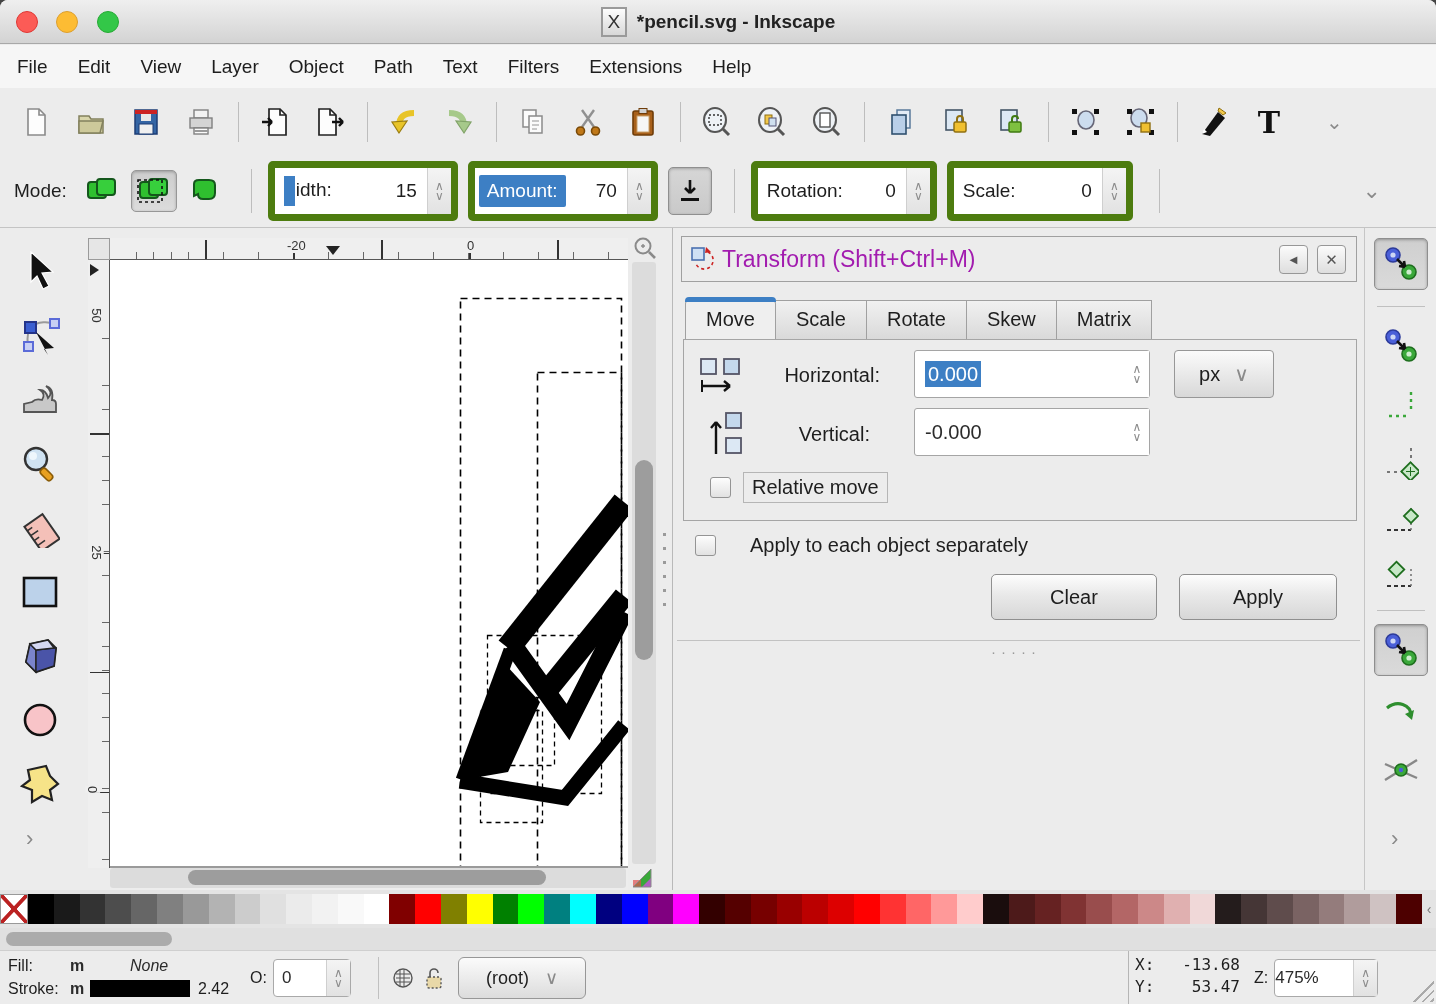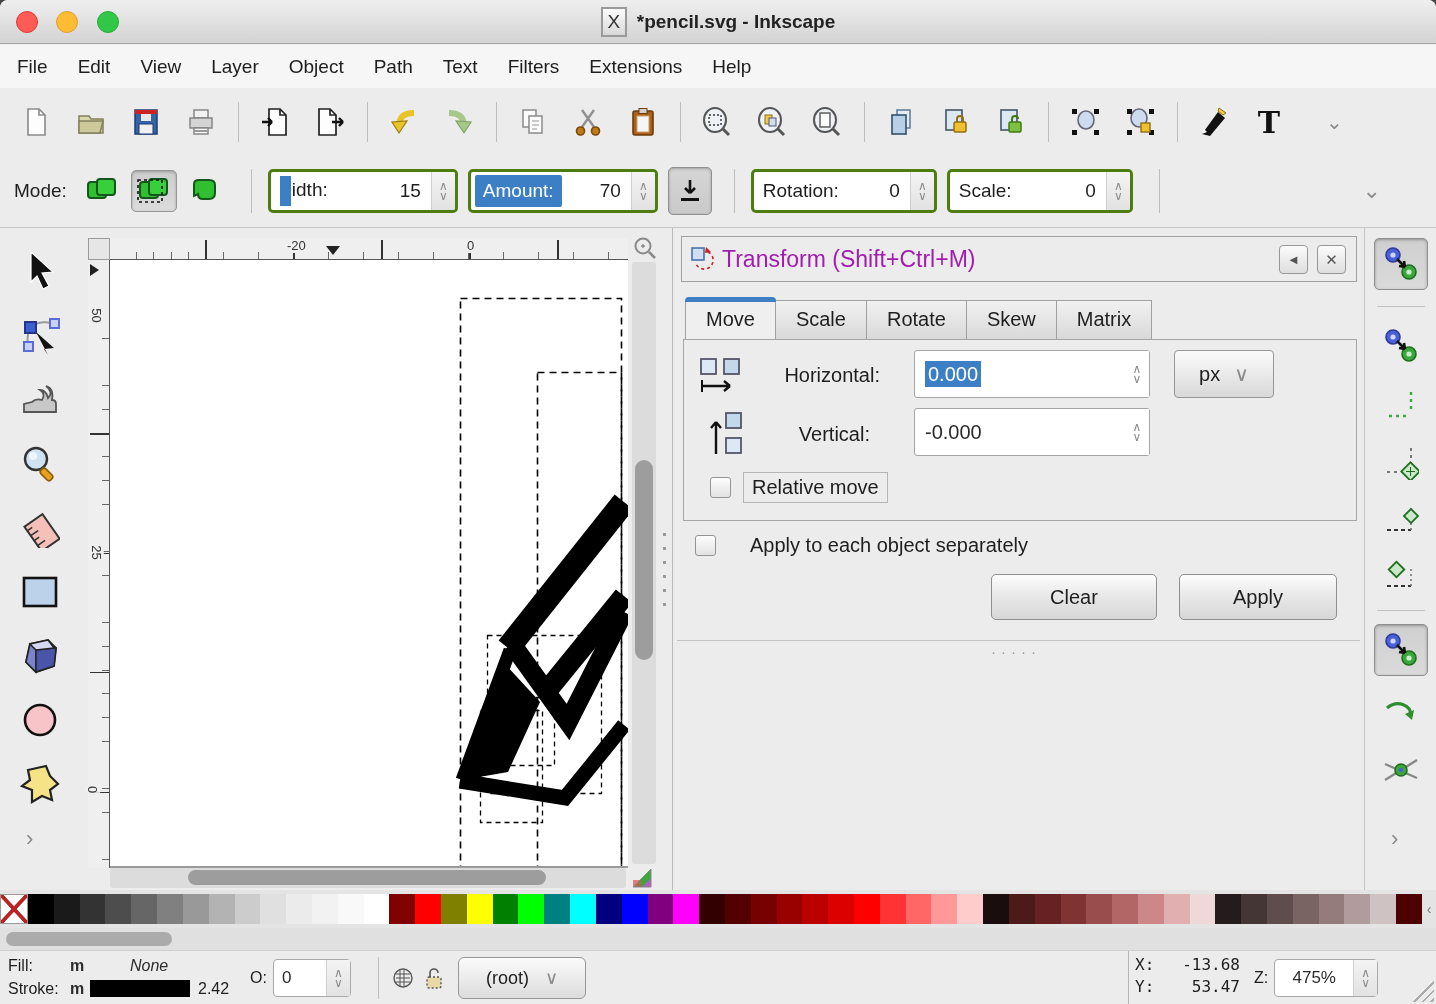--- a/index.html
+++ b/index.html
@@ -32,21 +32,21 @@
   .cbtn svg { display:block; }
   .cmd-overflow { margin-left:24px; color:#8a8a8a; font-size:20px; }
 
   
   .optsbar { position:absolute; left:0; top:155px; width:1436px; height:73px; background:#ececec;
     border-bottom:1px solid #c4c4c4; display:flex; align-items:center; padding-left:14px; }
   .opts-label { font-size:19px; color:#1e1e1e; margin-right:12px; }
   .modebtn { width:46px; height:42px; display:flex; align-items:center; justify-content:center; border-radius:5px; margin-right:6px; }
   .modebtn.pressed { background:linear-gradient(#cdcdcd,#dcdcdc); border:1px solid #979797; box-shadow:inset 0 1px 3px rgba(0,0,0,.25); }
   .osep { width:1px; height:44px; background:#bdbdbd; margin:0 16px; }
-  .spinbox { display:flex; align-items:center; height:44px; background:#fff; border:3px solid #4d7c0f; border-radius:5px; overflow:hidden; margin-right:10px; }
+  .spinbox { display:flex; align-items:center; height:60px; background:#fff; border:7px solid #4d7c0f; border-radius:5px; overflow:hidden; margin-right:10px; }
   .spinbox .lab { font-size:19px; color:#1e1e1e; padding-left:9px; }
   .spinbox .val { font-size:19px; color:#1e1e1e; text-align:right; flex:1; padding-right:10px; }
   .spin { display:flex; flex-direction:column; align-items:center; justify-content:center; width:24px; height:100%; color:#8c8c8c; font-size:12px; line-height:10px; background:linear-gradient(#f4f4f4,#e2e2e2); border-left:1px solid #cfcfcf; }
   .caret-block { display:inline-block; width:11px; height:30px; background:#3d7fc4; vertical-align:middle; margin-right:1px; }
   .amount-lab { background:#3d7fc4; color:#fff; font-size:19px; padding:5px 8px; margin-left:4px; border-radius:2px; }
   .traybtn { width:44px; height:48px; border:1px solid #8f8f8f; border-radius:5px; background:linear-gradient(#d6d6d6,#c9c9c9);
     box-shadow:inset 0 1px 3px rgba(0,0,0,.25); display:flex; align-items:center; justify-content:center; margin-right:6px; }
   .opts-overflow { position:absolute; right:55px; color:#8a8a8a; font-size:22px; }
 
   
@@ -798,21 +798,21 @@
         </div>
       <div class="coord-row">
           <span>Y:</span>
           <span>53.47</span>
         </div>
     </div>
 
     <div class="zoom-block">
       <span class="sb-small" style="margin-right:6px">Z:</span>
       <div class="sb-spin" style="width:104px">
-        <span style="flex:1; text-align:center; font-size:17px">475%</span>
+        <span style="flex:1; font-size:17px">475%</span>
         <span class="spin">
             <span>∧</span>
             <span>∨</span>
           </span>
       </div>
     </div>
     <div class="resize-grip"></div>
   </div>
 
 </div>

